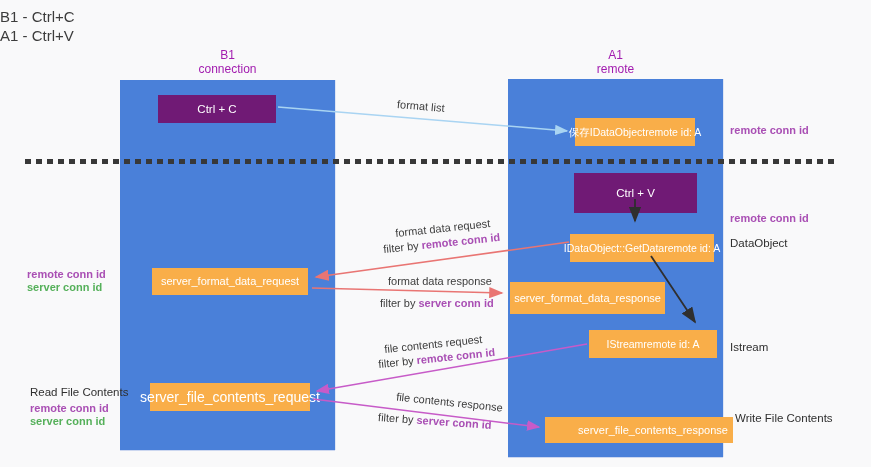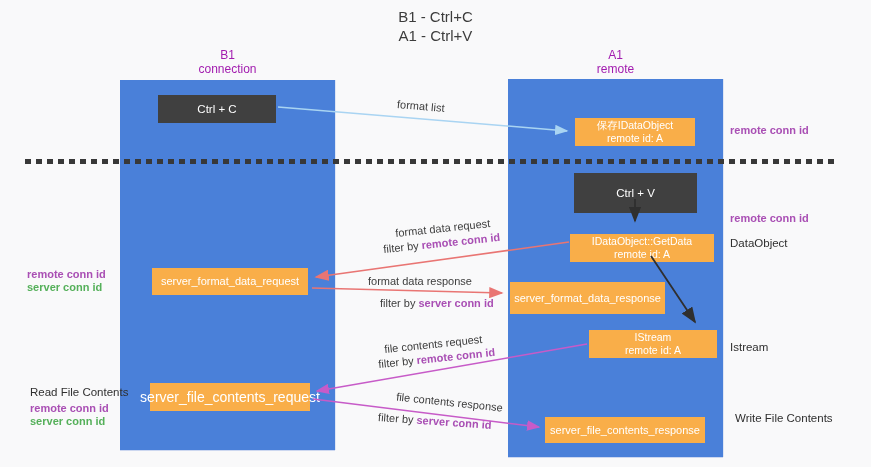--- a/index.html
+++ b/index.html
@@ -3,30 +3,30 @@
 <meta charset="utf-8">
 <style>
   html,body{margin:0;padding:0;background:#f9f9fa;}
   #app{
     position:relative;width:871px;height:467px;overflow:hidden;
     background:#f9f9fa;
     font-family:"Liberation Sans", sans-serif;
     color:#3b3b3b;
   }
   .abs{position:absolute;}
-  .title{left:0;right:0;top:7px;text-align:center;font-size:15px;line-height:19px;color:#3c3c3c;}
+  .title{left:0;right:0;top:7px;font-size:15px;line-height:19px;color:#3c3c3c;}
   .col-header{text-align:center;font-size:12px;line-height:14px;color:#a21caf;}
   .column{background:#4a80d9;box-shadow:0 1px 0 rgba(198,211,238,.9),1px 0 0 rgba(198,211,238,.5);}
   .node{
     display:flex;align-items:center;justify-content:center;text-align:center;
     color:#fff;font-size:11.5px;line-height:13px;white-space:nowrap;
   }
-  .node.two{flex-direction:column;font-size:10.5px;line-height:13px;}
+  .node.two{flex-direction:row;font-size:10.5px;line-height:13px;}
   .orange{background:#f9ae49;}
-  .green{background:#404040;}
+  .green{background:#701a75;}
   .lbl{font-size:11px;line-height:13px;white-space:nowrap;}
   .purple{color:#a94fb4;font-weight:bold;}
   .greenTxt{color:#55b05a;font-weight:bold;}
   .dark{color:#2f2f2f;}
   .edge-lbl{font-size:11px;color:#3d3d3d;white-space:nowrap;}
   .edge-lbl .fb{margin-right:3px;}
   .divider{
     height:5px;
     background:repeating-linear-gradient(90deg,#383838 0 6px,transparent 6px 11px);
   }
@@ -84,21 +84,21 @@
 
   <div class="abs node orange two" style="left:589px;top:330px;width:128px;height:28px;">
     <span>IStream</span>
     <span>remote id: A</span>
   </div>
 
   <div class="abs node orange" style="left:150px;top:383px;width:160px;height:28px;font-size:14px;">
     <span>server_file_contents_request</span>
   </div>
 
-  <div class="abs node orange" style="left:545px;top:417px;width:160px;height:26px;font-size:11px;">
+  <div class="abs node orange" style="left:545px;top:417px;width:160px;height:26px;font-size:11px;padding-left:28px;">
     <span>server_file_contents_response</span>
   </div>
 
   <div class="abs lbl purple" style="left:730px;top:124px;">remote conn id</div>
   <div class="abs lbl purple" style="left:730px;top:212px;">remote conn id</div>
   <div class="abs lbl dark" style="left:730px;top:237px;font-size:11.5px;">DataObject</div>
   <div class="abs lbl dark" style="left:730px;top:341px;font-size:11.5px;">Istream</div>
   <div class="abs lbl dark" style="left:735px;top:412px;font-size:11.5px;">Write File Contents</div>
 
   <div class="abs lbl purple" style="left:27px;top:268px;">remote conn id</div>
@@ -107,21 +107,21 @@
   <div class="abs lbl purple" style="left:30px;top:402px;">remote conn id</div>
   <div class="abs lbl greenTxt" style="left:30px;top:415px;">server conn id</div>
 
   <div class="abs edge-lbl" style="left:397px;top:100px;transform:rotate(5deg);">format list</div>
 
   <div class="abs edge-lbl" style="left:395px;top:222px;transform:rotate(-6deg);">format data request</div>
   <div class="abs edge-lbl" style="left:383px;top:237px;transform:rotate(-6deg);">
     <span class="fb">filter by</span><span class="purple">remote conn id</span>
   </div>
 
-  <div class="abs edge-lbl" style="left:368px;top:275px;">format data response</div>
+  <div class="abs edge-lbl" style="left:388px;top:275px;">format data response</div>
   <div class="abs edge-lbl" style="left:380px;top:297px;">
     <span class="fb">filter by</span><span class="purple">server conn id</span>
   </div>
 
   <div class="abs edge-lbl" style="left:384px;top:338px;transform:rotate(-6deg);">file contents request</div>
   <div class="abs edge-lbl" style="left:378px;top:352px;transform:rotate(-6deg);">
     <span class="fb">filter by</span><span class="purple">remote conn id</span>
   </div>
 
   <div class="abs edge-lbl" style="left:396px;top:396px;transform:rotate(6deg);">file contents response</div>

